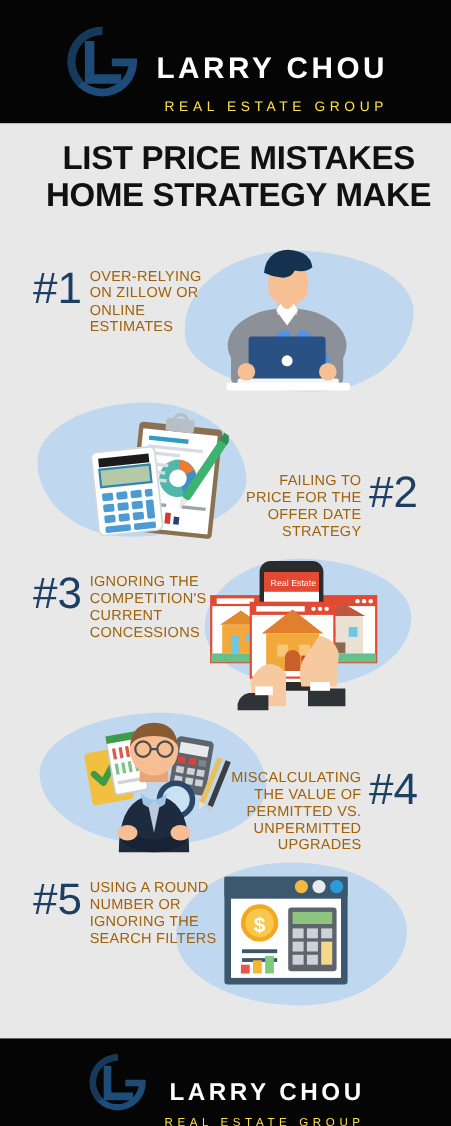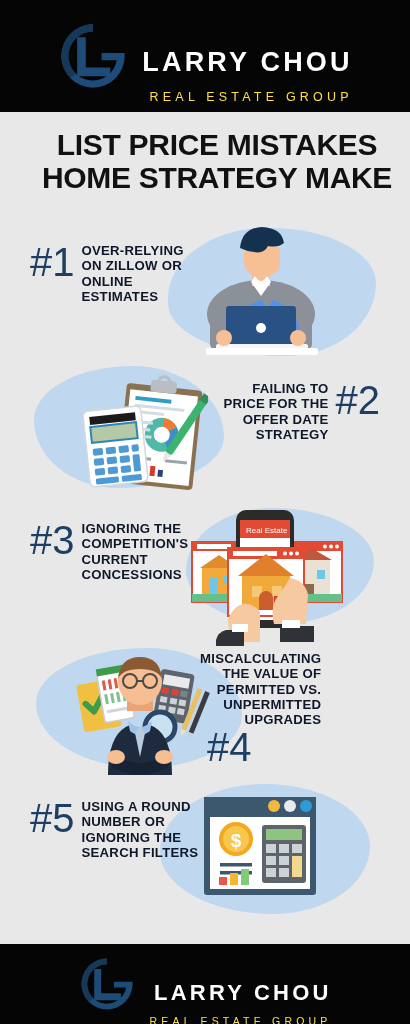--- a/index.html
+++ b/index.html
@@ -84,33 +84,33 @@
   
   .blob {
     position: absolute;
     background: #bfd8ef;
     z-index: 0;
   }
 
   
   .item { position: absolute; z-index: 3; display: flex; align-items: flex-start; }
   .item.left { flex-direction: row; }
-  .item.right { flex-direction: row; }
+  .item.right { flex-direction: row; margin-top: 48px; }
   .num {
     color: #1d3f63;
     font-size: 40px;
     font-weight: normal;
     line-height: 0.92;
     white-space: nowrap;
     flex: 0 0 auto;
   }
   .label {
-    color: #0f172a;
+    color: #a16207;
     font-size: 13.2px;
-    font-weight: bold;
+    font-weight: normal;
     line-height: 1.16;
     letter-spacing: 0.25px;
     white-space: pre-line;
   }
   .item.left .num { margin-right: 7px; margin-top: 1px; }
   .item.left .label { text-align: left; }
   .item.right .num { margin-left: 7px; margin-top: 1px; }
   .item.right .label { text-align: right; }
 
   
@@ -280,21 +280,21 @@
     <rect x="88" y="96" width="22" height="9" fill="#d93f2f"></rect>
 
     <path d="M56 104 q-10 4 -14 16 l2 22 l30 0 l0-30 q-8-10 -18-8 Z" fill="#f6c9a0"></path>
     <path d="M40 130 q-8 2 -10 10 l0 6 l28 0 l0-16 Z" fill="#2f3237"></path>
     <rect x="46" y="124" width="16" height="8" fill="#ffffff"></rect>
     <path d="M104 78 q14 2 18 16 l-2 30 l-32 0 q-4-18 4-28 q6-8 12-18 Z" fill="#f6c9a0"></path>
     <path d="M94 126 l34 0 l0 16 l-34 0 Z" fill="#2f3237"></path>
     <rect x="96" y="120" width="18" height="8" fill="#ffffff"></rect>
   </svg>
 
-  <div class="item right" style="left:200px; top:651px; width:180px; justify-content:flex-end;flex-direction:column;">
+  <div class="item right" style="left:200px; top:651px; width:180px; justify-content:flex-end;">
     <span class="label">MISCALCULATING
 THE VALUE OF
 PERMITTED VS.
 UNPERMITTED
 UPGRADES</span>
     <span class="num">#4</span>
   </div>
   <svg class="illus" style="left:68px; top:643px; width:148px; height:132px;" viewBox="0 0 148 132">
 
     <g transform="rotate(-10 34 62)">

